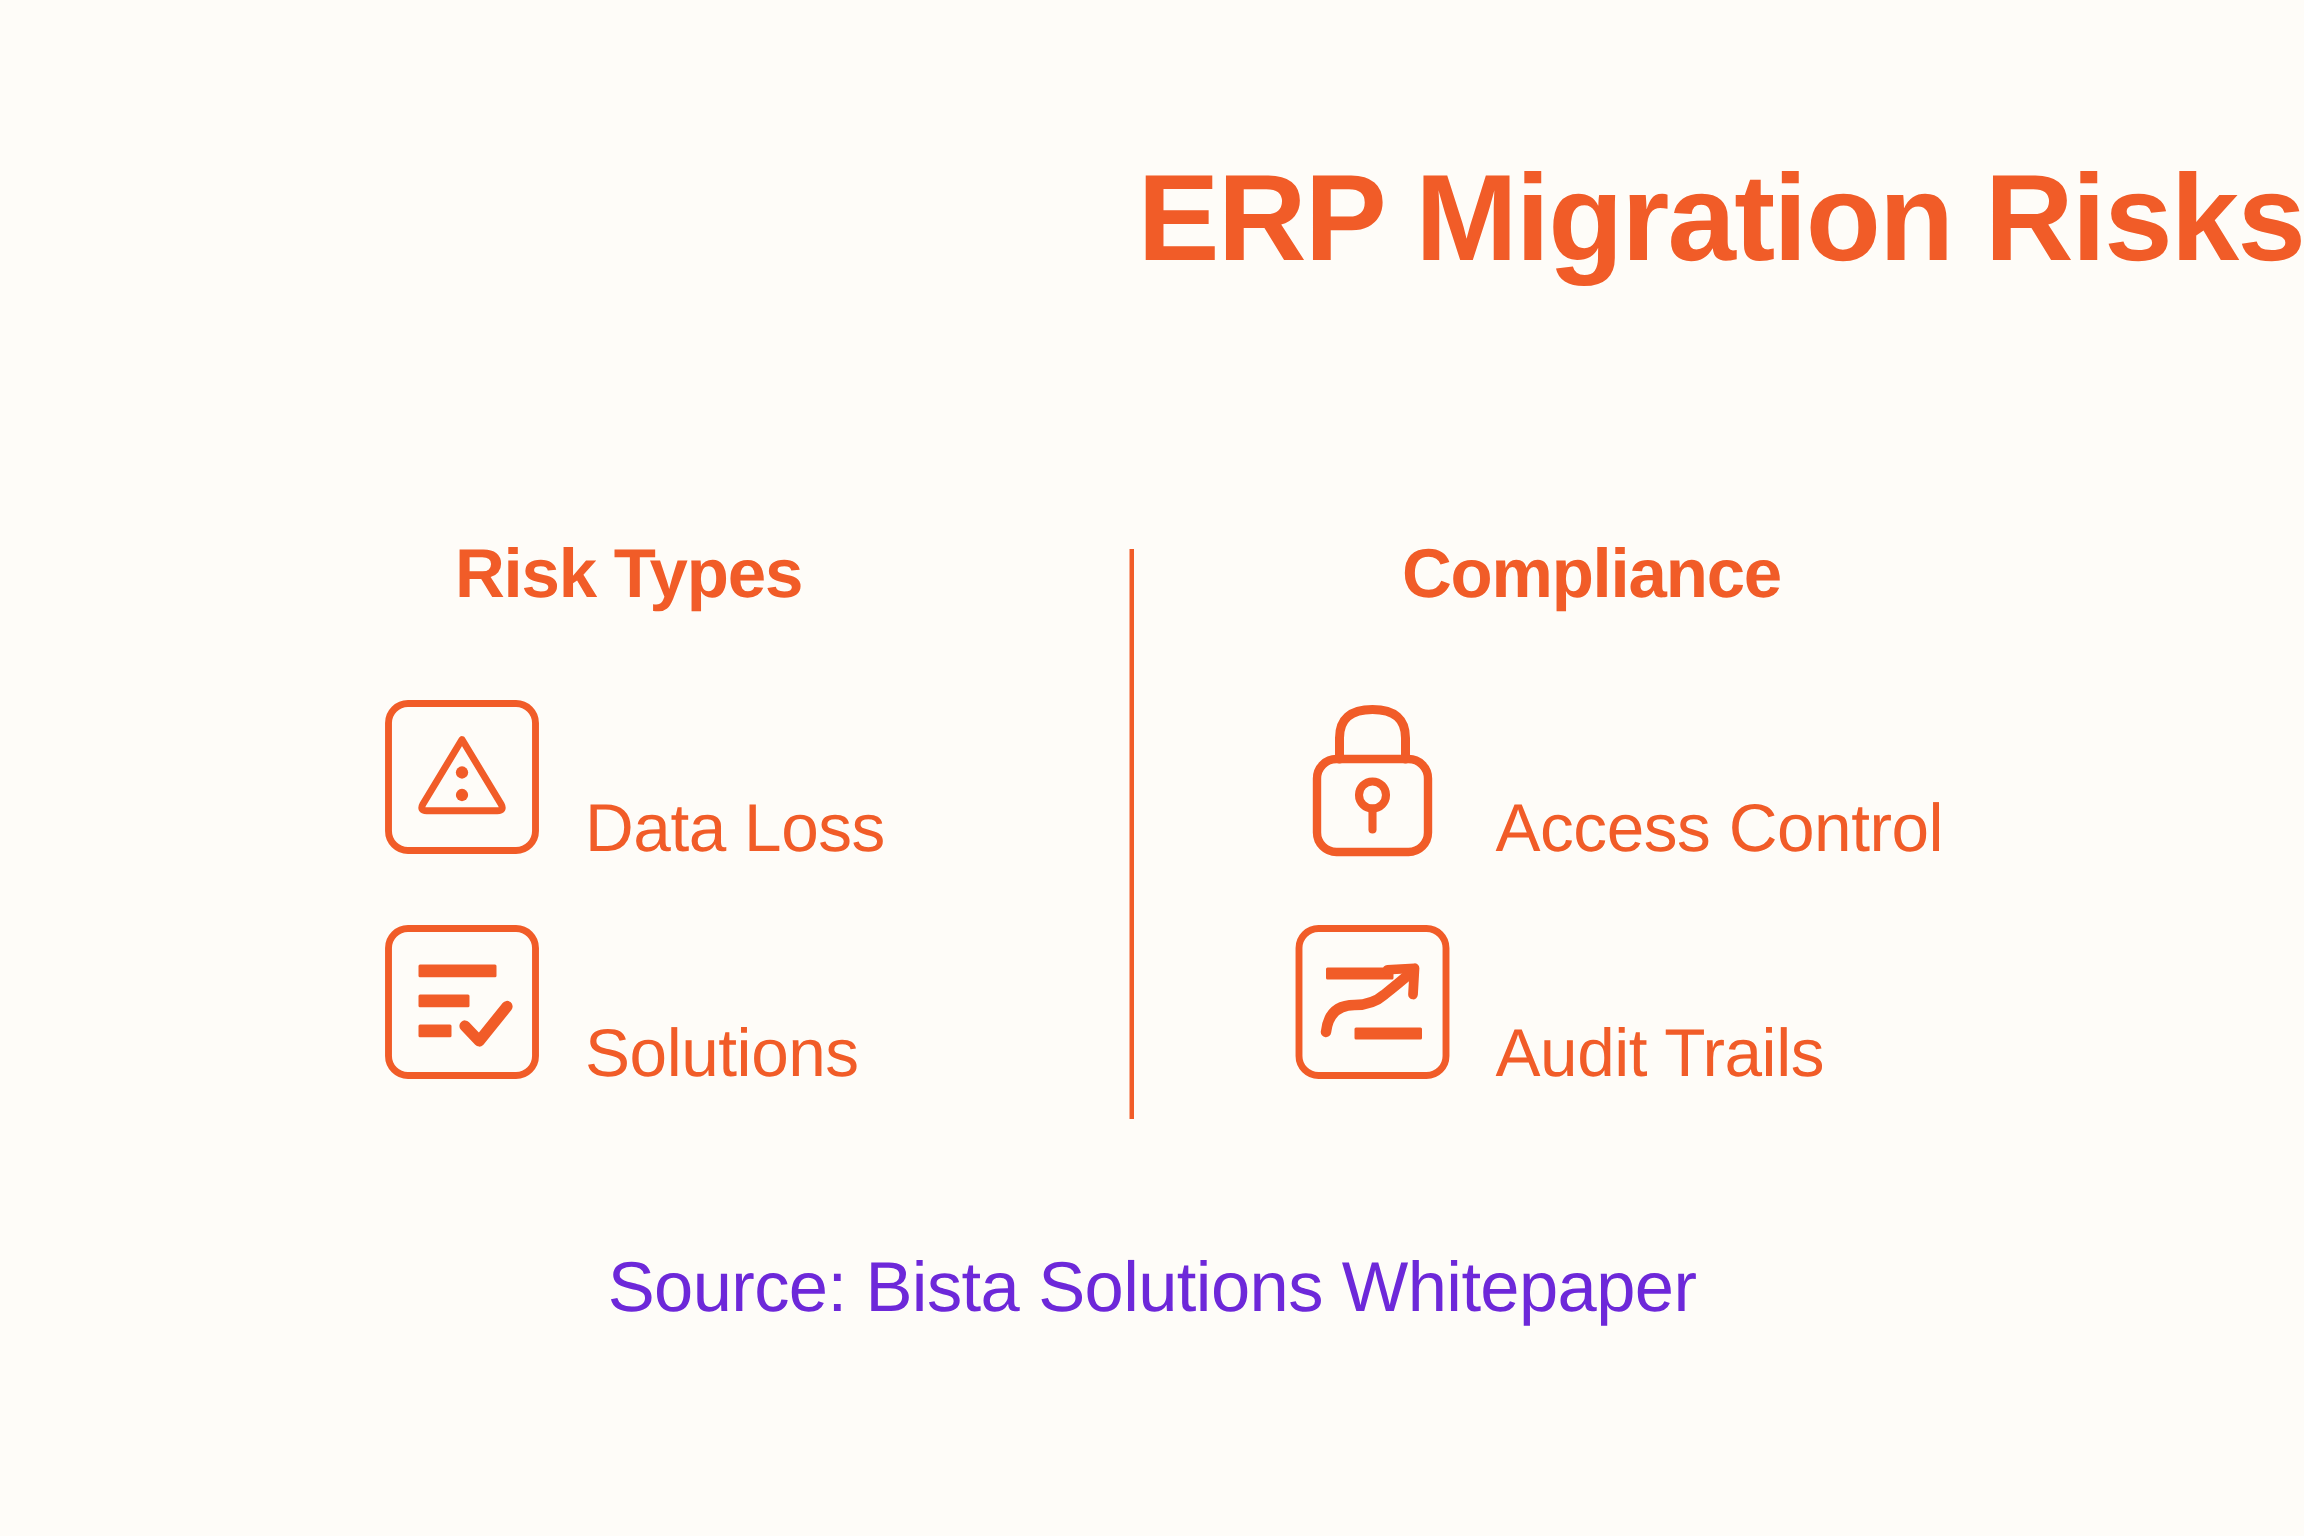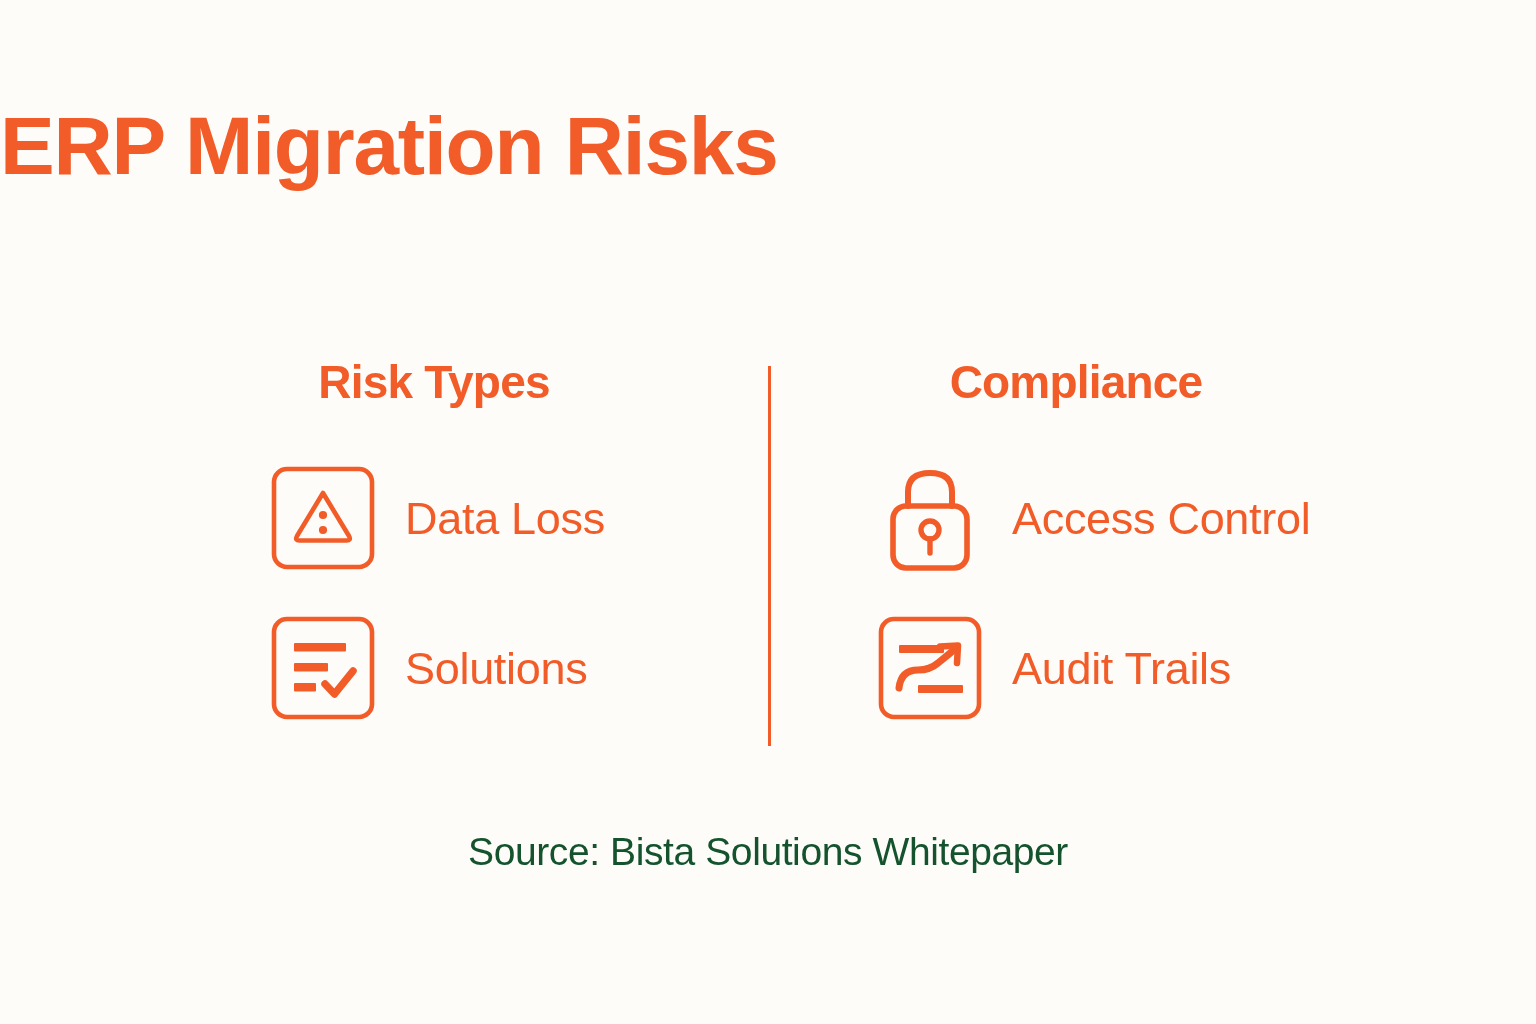--- a/index.html
+++ b/index.html
@@ -21,21 +21,21 @@
     height: 1024px;
     box-sizing: border-box;
   }
 
   
   .header {
     position: absolute;
     top: 104px;
     left: 0;
     width: 1536px;
-    text-align: left;
+    text-align: right;
   }
   .title {
     font-size: 82px;
     font-weight: bold;
     letter-spacing: -1.2px;
     line-height: 1.02;
     color: #F15C28;
     margin: 0;
     white-space: nowrap;
   }
@@ -46,21 +46,21 @@
     line-height: 1.1;
     color: #F15C28;
     margin: 22px 0 0 0;
     white-space: nowrap;
   }
 
   
   .columns {
     position: absolute;
     top: 355px;
-    left: 16px;
+    left: 1px;
     width: 1230px;
     height: 400px;
   }
   .divider {
     position: absolute;
     left: 752px;
     top: 11px;
     width: 3px;
     height: 380px;
     background: #F15C28;
@@ -84,21 +84,21 @@
     white-space: nowrap;
   }
   .column-left .column-heading  { margin-left: 44px; }
   .column-right .column-heading { margin-left: 0px; width: 540px; }
 
   .items {
     margin-top: 53px;
   }
   .item {
     display: flex;
-    align-items: center;
+    align-items: flex-end;
     height: 112px;
     margin-bottom: 38px;
   }
   .column-left .item  { margin-left: 211px; }
   .column-right .item { margin-left: 72px; }
 
   .icon-box {
     flex: 0 0 auto;
     width: 104px;
     height: 112px;
@@ -115,23 +115,23 @@
 
   
   .footer {
     position: absolute;
     top: 830px;
     left: 0;
     width: 1536px;
     text-align: center;
   }
   .source-text {
-    font-size: 39px;
+    font-size: 47px;
     letter-spacing: -0.4px;
-    color: #14532d;
+    color: #6d28d9;
     margin: 0;
     white-space: nowrap;
   }
 </style>
 </head>
 <body>
 
 <div class="infographic">
 
   <div class="header">

